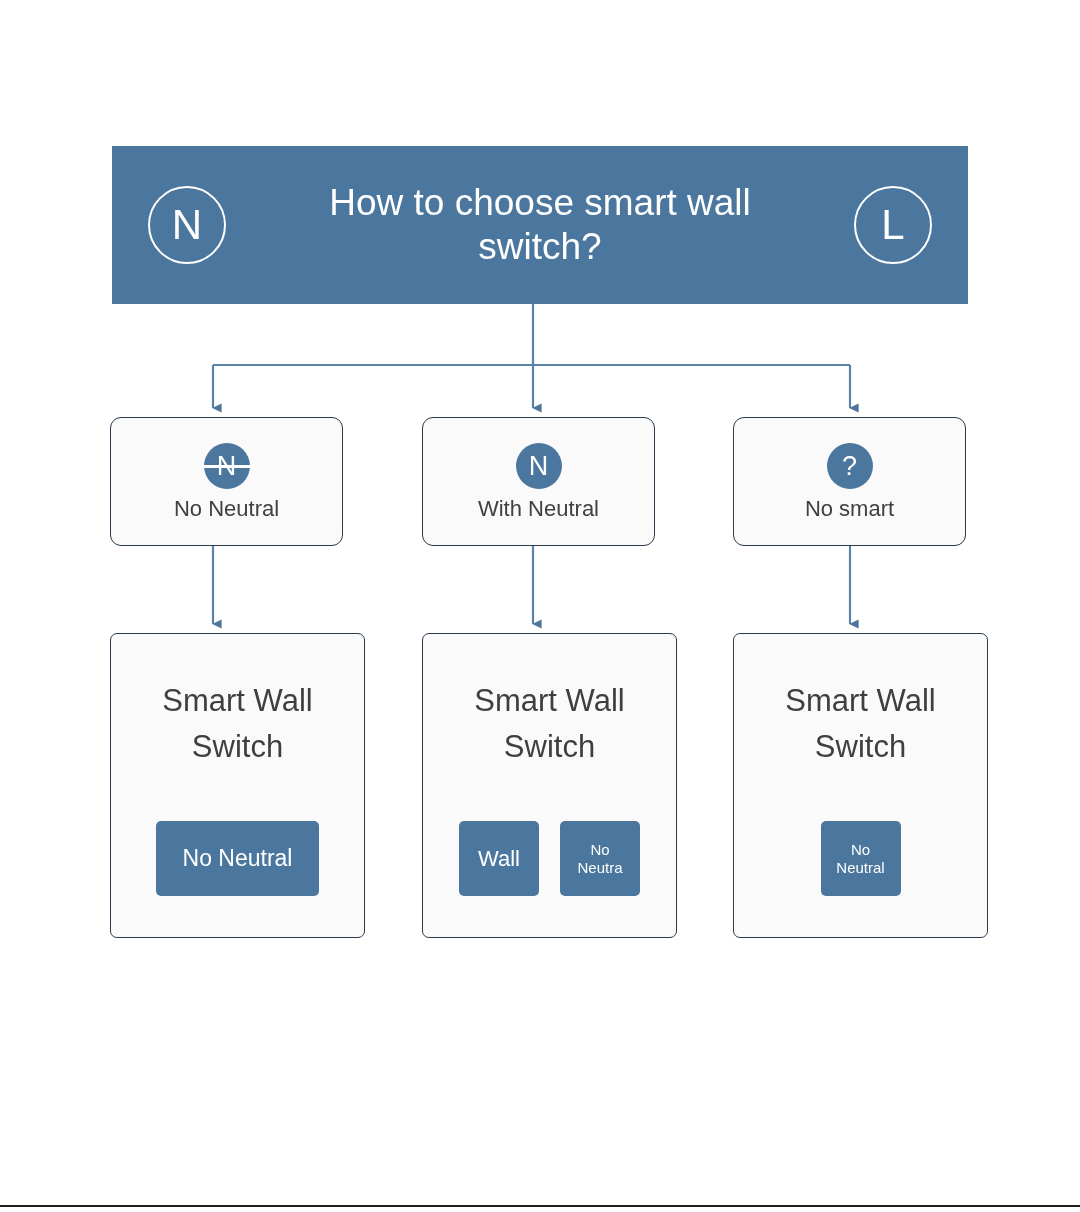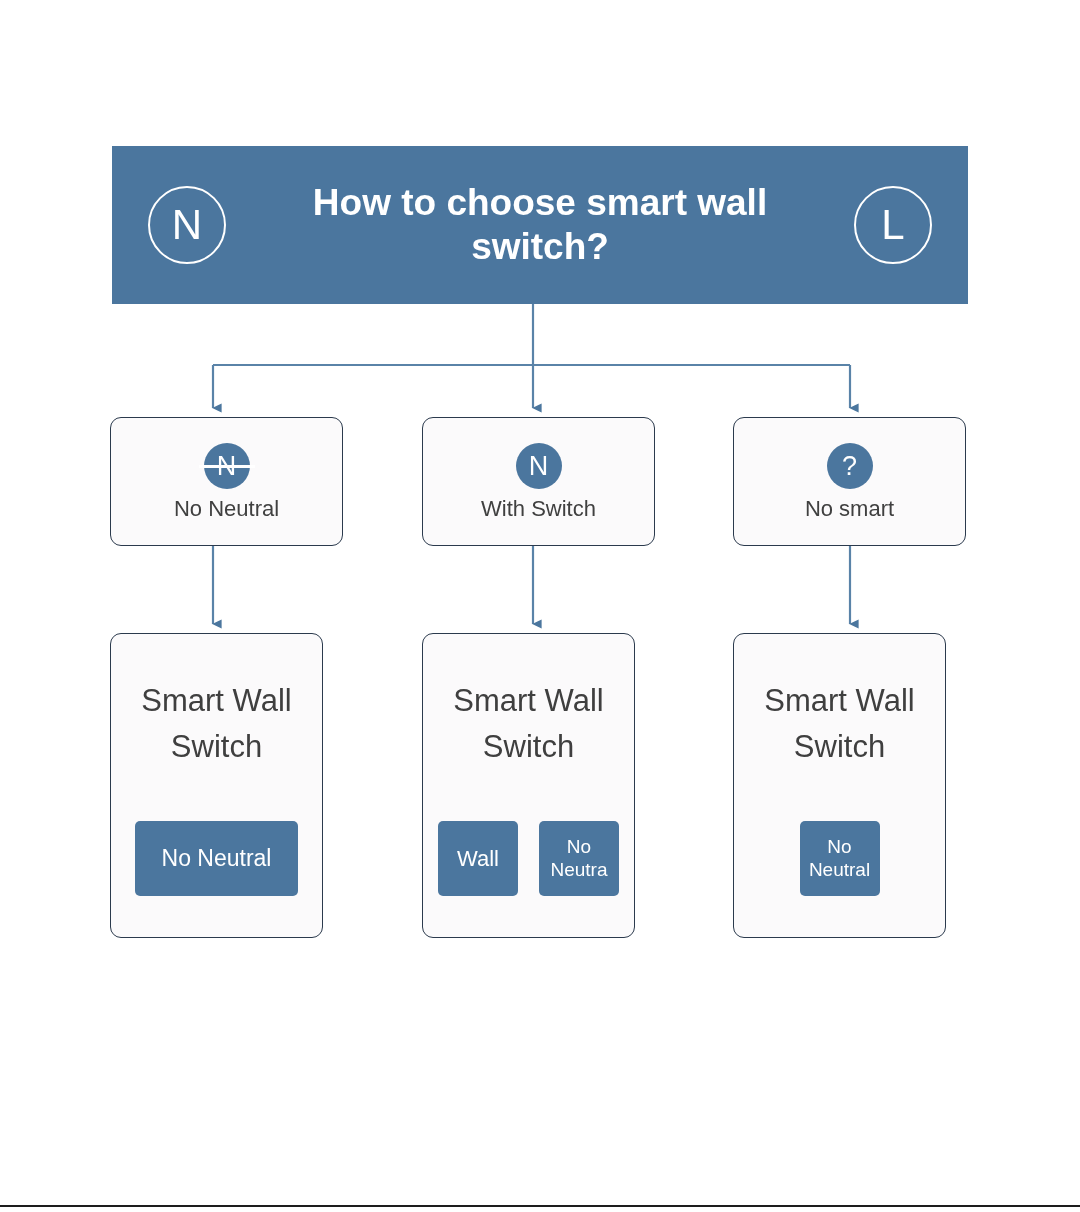--- a/index.html
+++ b/index.html
@@ -57,21 +57,21 @@
     color: #ffffff;
     font-size: 42px;
     font-weight: 400;
     line-height: 1;
   }
   .header-title {
     flex: 1 1 auto;
     text-align: center;
     color: #ffffff;
     font-size: 37px;
-    font-weight: 700;
+    font-weight: 400;
     line-height: 1.18;
     padding: 0 14px;
     white-space: pre-line;
   }
 
   
   .node-box {
     position: absolute;
     background: #fbfafb;
     border: 1.3px solid #2b3a4d;
@@ -118,25 +118,26 @@
   }
   .mid-label {
     color: #404040;
     font-size: 22px;
     line-height: 1;
   }
 
   
   .bot-box {
     top: 633px;
-    width: 213px;
+    width: 255px;
     height: 305px;
     display: flex;
     flex-direction: column;
     align-items: center;
+    border-radius: 7px;
   }
   .bot-box.col1 { left: 110px; }
   .bot-box.col2 { left: 422px; }
   .bot-box.col3 { left: 733px; }
 
   .bot-title {
     margin-top: 44px;
     color: #3f3f3f;
     font-size: 31px;
     line-height: 1.48;
@@ -159,21 +160,21 @@
     display: flex;
     align-items: center;
     justify-content: center;
     text-align: center;
     line-height: 1.18;
     white-space: pre-line;
     box-sizing: border-box;
   }
   .tag.wide  { width: 163px; height: 75px; font-size: 23px; }
   .tag.med   { width: 80px;  height: 75px; font-size: 22px; }
-  .tag.small { width: 80px;  height: 75px; font-size: 19px; }
+  .tag.small { width: 80px;  height: 75px; font-size: 15px; }
 
   
   .bottom-rule {
     position: absolute;
     left: 0;
     top: 1205px;
     width: 1080px;
     height: 2px;
     background: #1d1d1d;
   }
@@ -221,21 +222,21 @@
       <span>N</span>
       <span class="strike"></span>
     </div>
     <div class="mid-label">No Neutral</div>
   </div>
 
   <div class="node-box mid-box col2">
     <div class="badge">
       <span>N</span>
     </div>
-    <div class="mid-label">With Switch</div>
+    <div class="mid-label">With Neutral</div>
   </div>
 
   <div class="node-box mid-box col3">
     <div class="badge">
       <span>?</span>
     </div>
     <div class="mid-label">No smart</div>
   </div>
 
   <div class="node-box bot-box col1">

